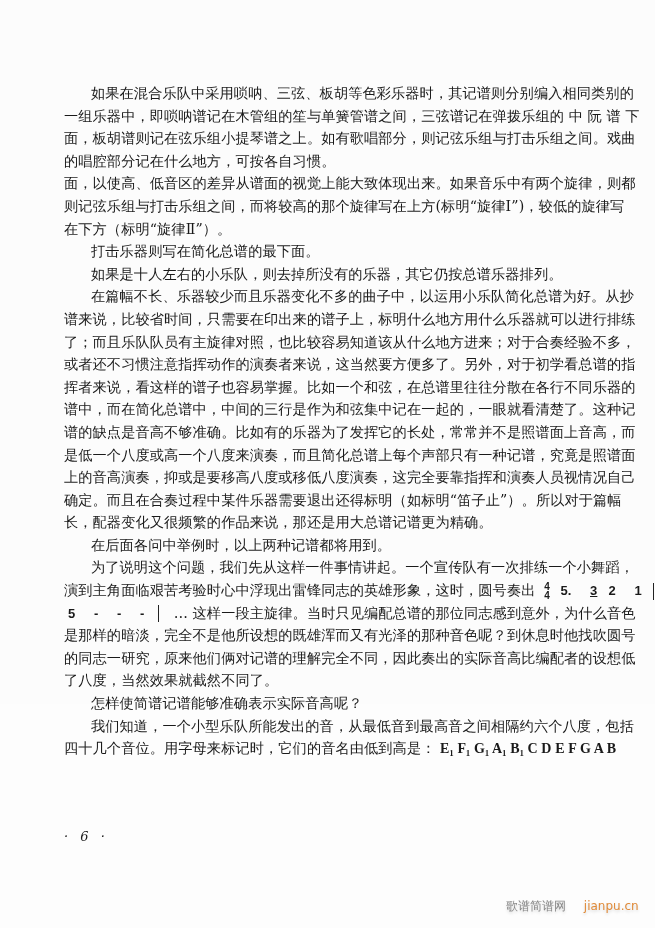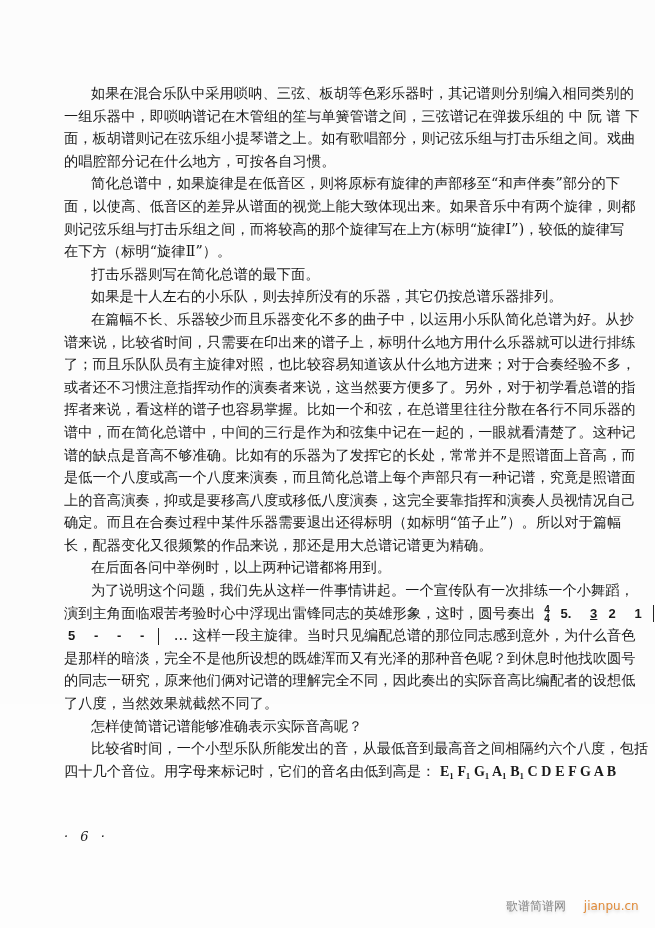--- a/index.html
+++ b/index.html
@@ -82,21 +82,20 @@
 </head>
 <body>
 
 <div class="page">
   <div class="text-block">
     <div id="lines-container">
         <div class="line indent">如果在混合乐队中采用唢呐、三弦、板胡等色彩乐器时，其记谱则分别编入相同类别的</div>
         <div class="line">一组乐器中，即唢呐谱记在木管组的笙与单簧管谱之间，三弦谱记在弹拨乐组的 中 阮 谱 下</div>
         <div class="line">面，板胡谱则记在弦乐组小提琴谱之上。如有歌唱部分，则记弦乐组与打击乐组之间。戏曲</div>
         <div class="line short">的唱腔部分记在什么地方，可按各自习惯。</div>
-        <div class="line indent">简化总谱中，如果旋律是在低音区，则将原标有旋律的声部移至“和声伴奏”部分的下</div>
         <div class="line">面，以使高、低音区的差异从谱面的视觉上能大致体现出来。如果音乐中有两个旋律，则都</div>
         <div class="line">则记弦乐组与打击乐组之间，而将较高的那个旋律写在上方(标明“旋律Ⅰ”)，较低的旋律写</div>
         <div class="line short">在下方（标明“旋律Ⅱ”）。</div>
         <div class="line indent short">打击乐器则写在简化总谱的最下面。</div>
         <div class="line indent short">如果是十人左右的小乐队，则去掉所没有的乐器，其它仍按总谱乐器排列。</div>
         <div class="line indent">在篇幅不长、乐器较少而且乐器变化不多的曲子中，以运用小乐队简化总谱为好。从抄</div>
         <div class="line">谱来说，比较省时间，只需要在印出来的谱子上，标明什么地方用什么乐器就可以进行排练</div>
         <div class="line">了；而且乐队队员有主旋律对照，也比较容易知道该从什么地方进来；对于合奏经验不多，</div>
         <div class="line">或者还不习惯注意指挥动作的演奏者来说，这当然要方便多了。另外，对于初学看总谱的指</div>
         <div class="line">挥者来说，看这样的谱子也容易掌握。比如一个和弦，在总谱里往往分散在各行不同乐器的</div>
@@ -134,21 +133,21 @@
       </span>
       <span class="bar"></span>
       <span>… 这样一段主旋律。当时只见编配总谱的那位同志感到意外，为什么音色</span>
     </div>
     <div class="line">是那样的暗淡，完全不是他所设想的既雄浑而又有光泽的那种音色呢？到休息时他找吹圆号</div>
     <div class="line">的同志一研究，原来他们俩对记谱的理解完全不同，因此奏出的实际音高比编配者的设想低</div>
     <div class="line short">了八度，当然效果就截然不同了。</div>
 
     <div class="line indent short">怎样使简谱记谱能够准确表示实际音高呢？</div>
 
-    <div class="line indent">比较省时间，一个小型乐队所能发出的音，从最低音到最高音之间相隔约六个八度，包括</div>
+    <div class="line indent">我们知道，一个小型乐队所能发出的音，从最低音到最高音之间相隔约六个八度，包括</div>
     <div class="line short" style="text-align-last:left;">
       <span>四十几个音位。用字母来标记时，它们的音名由低到高是：</span>
       <span class="latin">E₁ F₁ G₁ A₁ B₁ C D E F G A B</span>
     </div>
   </div>
 
   <div class="page-number">· 6 ·</div>
 
   <div class="watermark">
     <span class="wm-cn">歌谱简谱网</span>

